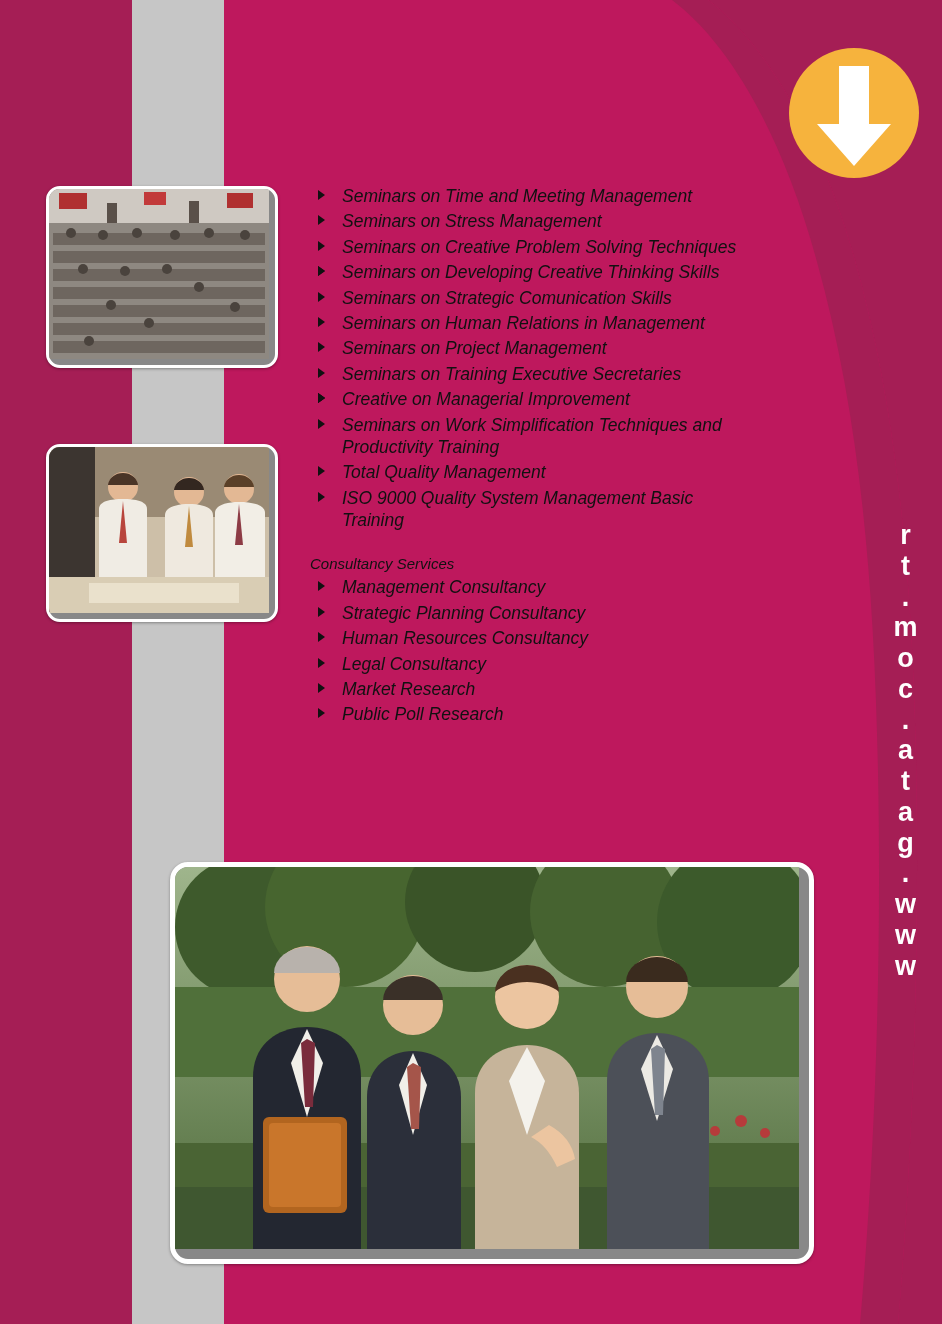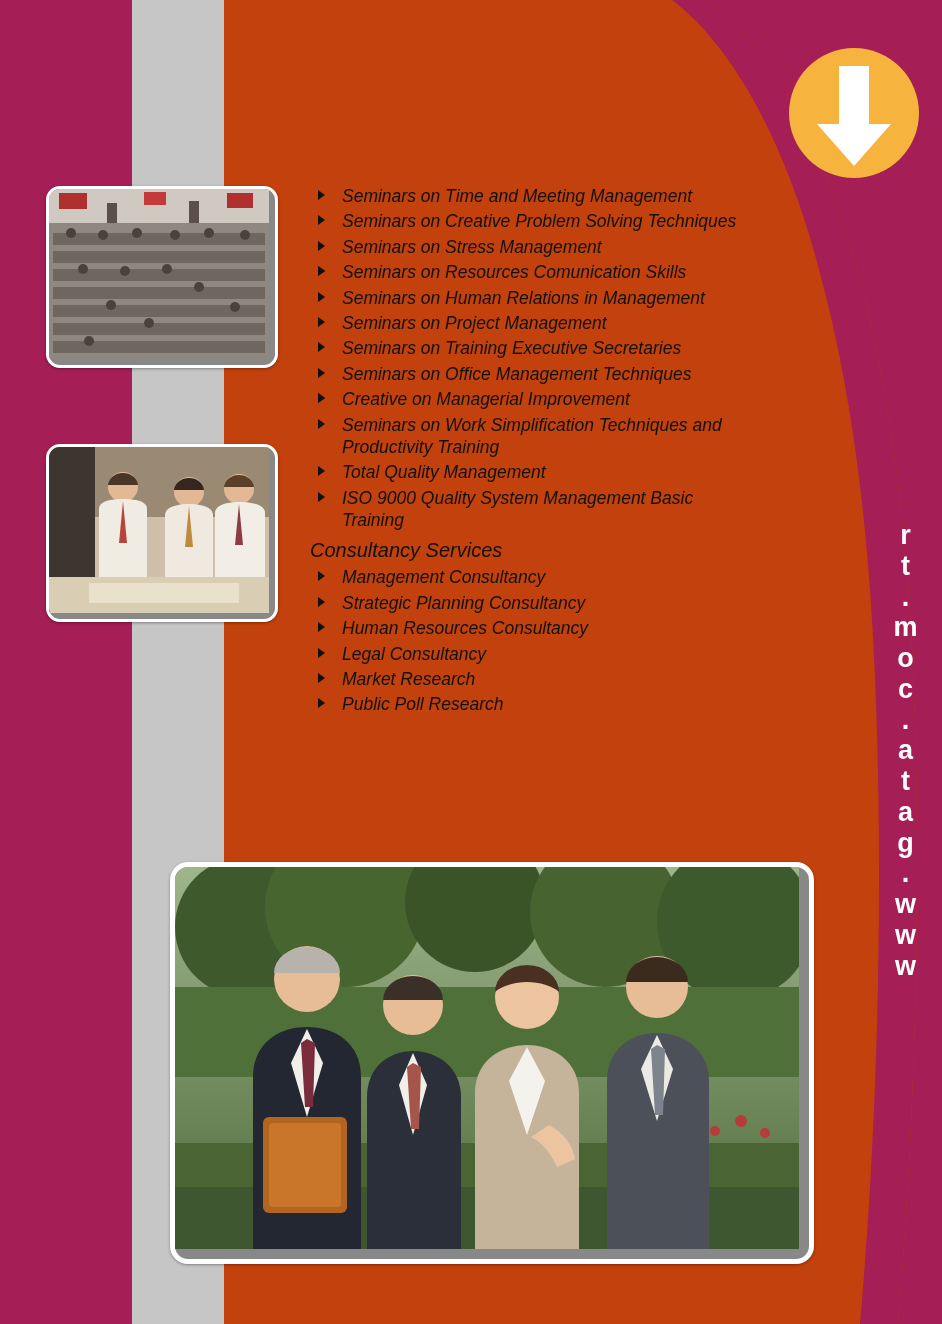--- a/index.html
+++ b/index.html
@@ -12,21 +12,21 @@
     background: #ffffff;
     font-family: "Liberation Sans", sans-serif;
     overflow: hidden;
     position: relative;
   }
   .page {
     position: absolute;
     inset: 0;
     width: 942px;
     height: 1324px;
-    background: #c2410c;
+    background: #be185d;
     overflow: hidden;
   }
 
   
   .band-maroon-left {
     position: absolute;
     left: 0; top: 0;
     width: 132px; height: 1324px;
     background: #a51e55;
   }
@@ -115,23 +115,23 @@
     position: absolute;
     left: 10px;
     top: 5px;
     width: 0; height: 0;
     border-left: 7px solid #111111;
     border-top: 5px solid transparent;
     border-bottom: 5px solid transparent;
   }
   .section-title {
     font-style: italic;
-    font-size: 20px;
+    font-size: 15px;
     color: #111111;
-    margin: 8px 0 4px 2px;
+    margin: 24px 0 4px 2px;
   }
 </style>
 </head>
 <body>
 
 <div class="page">
 
   <div class="band-maroon-left"></div>
   <div class="band-grey-left"></div>
 
@@ -209,28 +209,29 @@
       <path d="M190,57 L186,98 L194,98 Z" fill="#8d3b45"></path>
 
       <rect x="0" y="130" width="220" height="36" fill="#d9cdb4"></rect>
       <rect x="40" y="136" width="150" height="20" fill="#eae1cc"></rect>
     </svg>
   </div>
 
   <div class="content">
     <ul class="bullets">
       <li><span class="tri"></span><span>Seminars on Time and Meeting Management</span></li>
+      <li><span class="tri"></span><span>Seminars on Stress Management</span></li>
       <li><span class="tri"></span><span>Seminars on Creative Problem Solving Techniques</span></li>
-      <li><span class="tri"></span><span>Seminars on Stress Management</span></li>
       <li><span class="tri"></span></li>
-      <li><span class="tri"></span><span>Seminars on Resources Comunication Skills</span></li>
+      <li><span class="tri"></span><span>Seminars on Developing Creative Thinking Skills</span></li>
+      <li><span class="tri"></span><span>Seminars on Strategic Comunication Skills</span></li>
       <li><span class="tri"></span><span>Seminars on Human Relations in Management</span></li>
       <li><span class="tri"></span><span>Seminars on Project Management</span></li>
       <li><span class="tri"></span><span>Seminars on Training Executive Secretaries</span></li>
-      <li><span class="tri"></span><span>Seminars on Office Management Techniques</span></li>
+      <li><span class="tri"></span></li>
       <li><span class="tri"></span></li>
       <li><span class="tri"></span><span>Creative on Managerial Improvement</span></li>
       <li><span class="tri"></span><span>Seminars on Work Simplification Techniques and Productivity Training</span></li>
       <li><span class="tri"></span><span>Total Quality Management</span></li>
       <li><span class="tri"></span><span>ISO 9000 Quality System Management Basic Training</span></li>
     </ul>
 
     <div class="section-title">Consultancy Services</div>
 
     <ul class="bullets">

